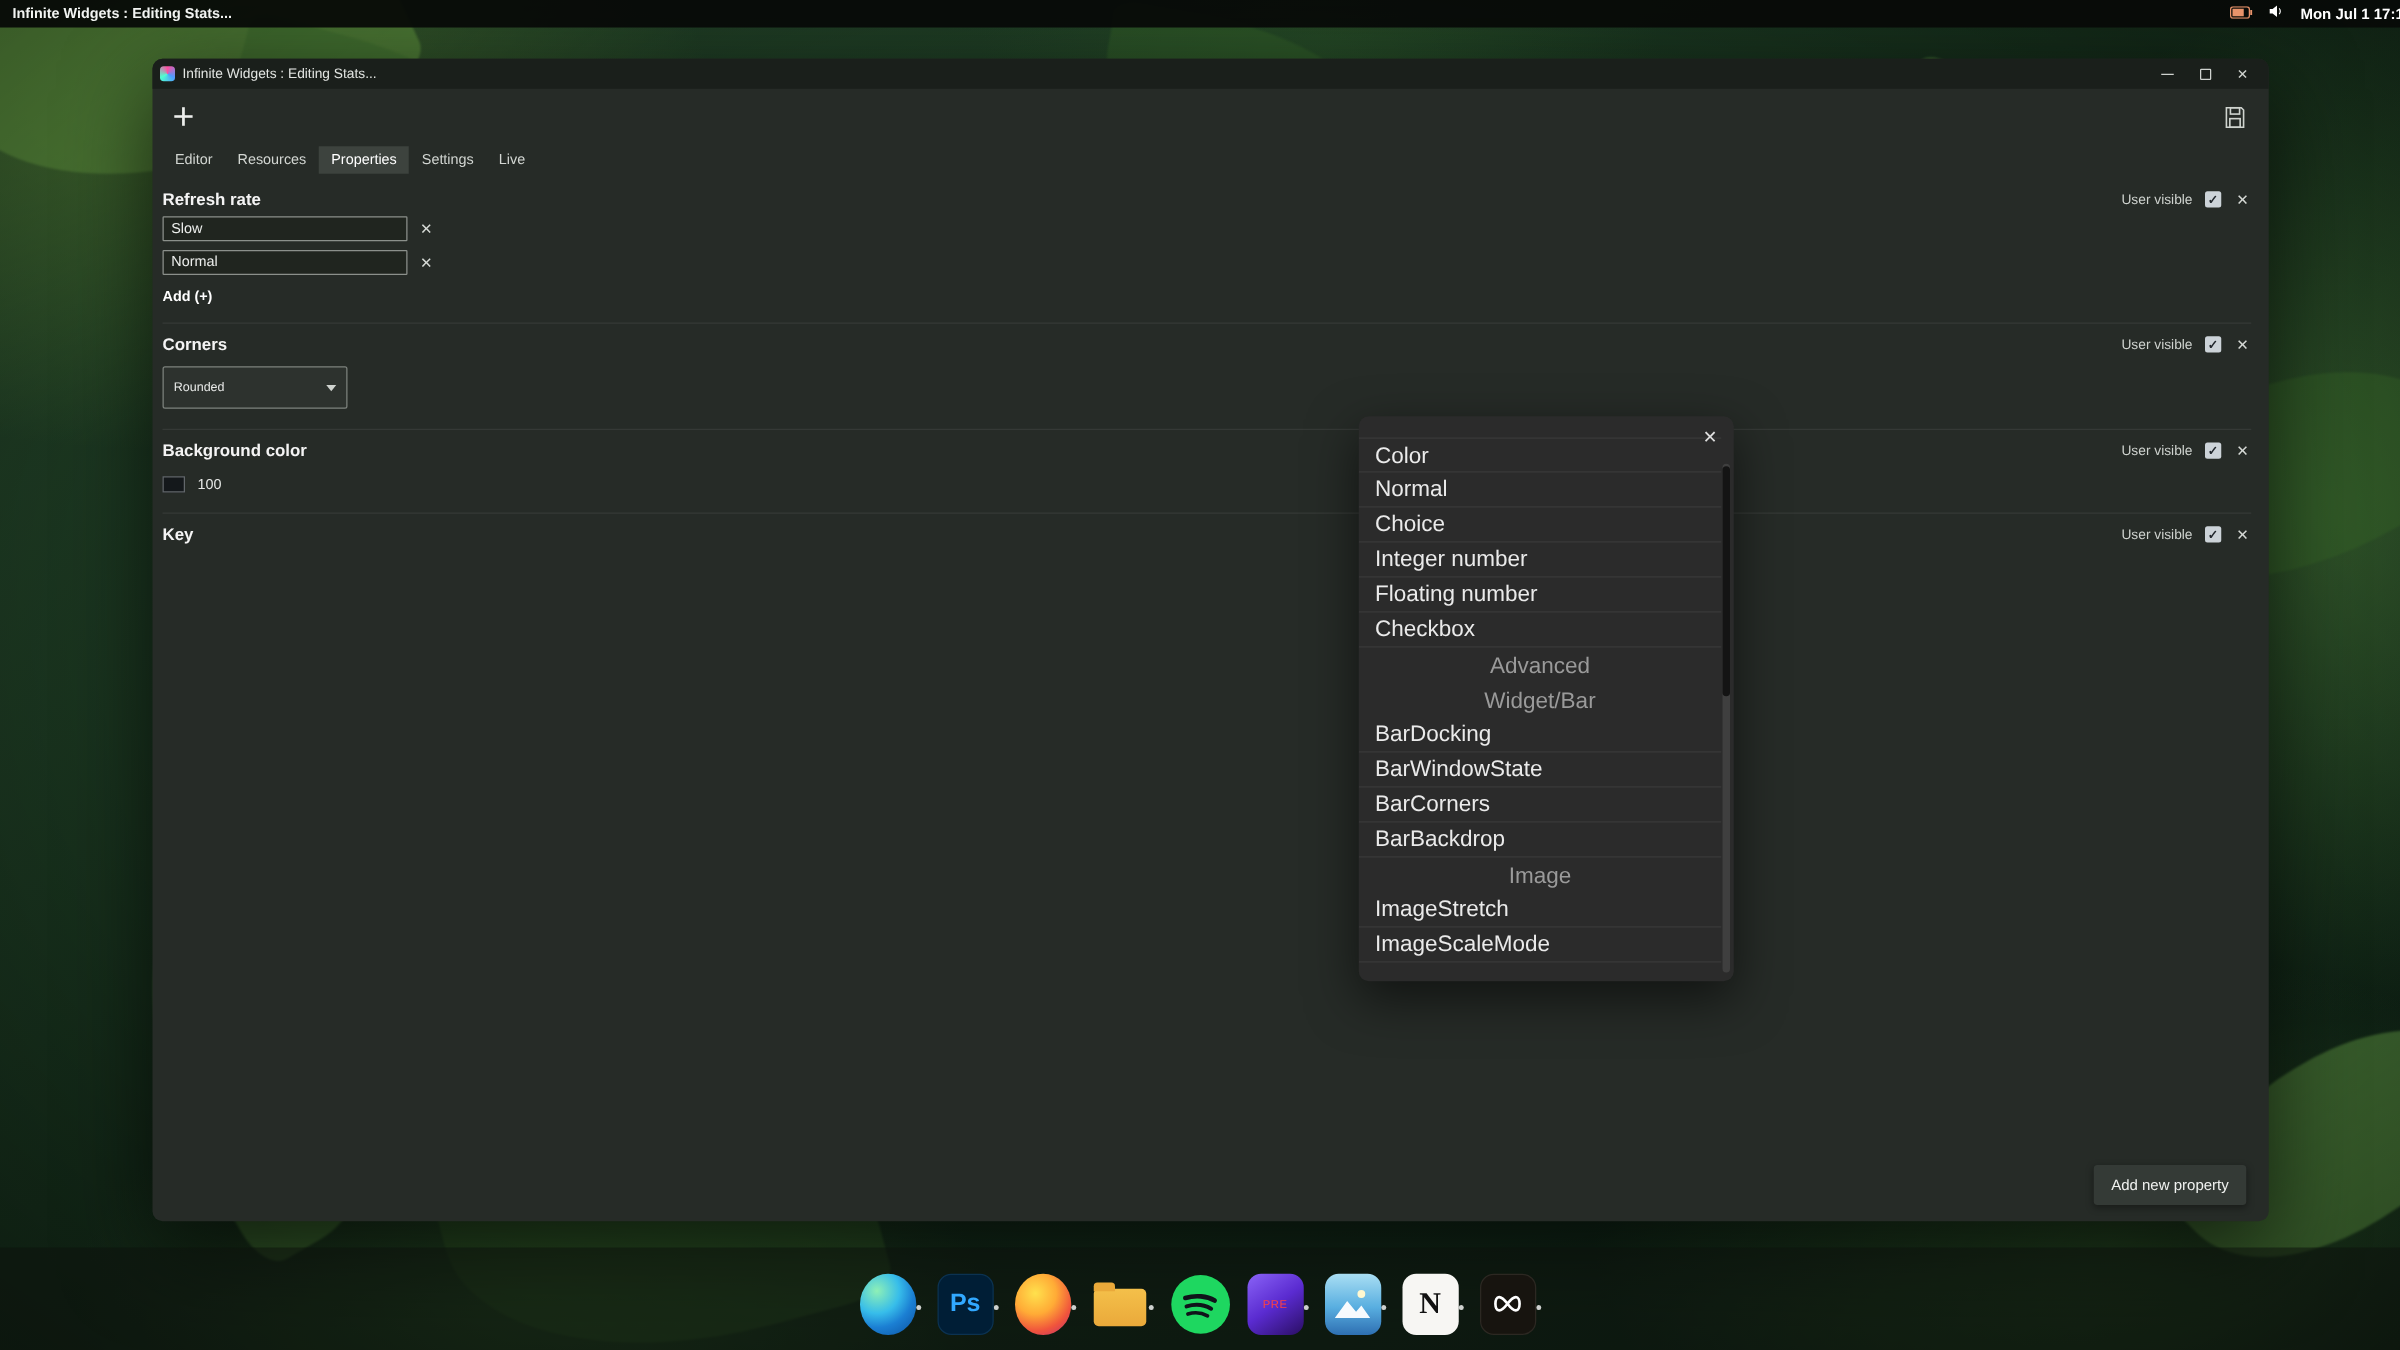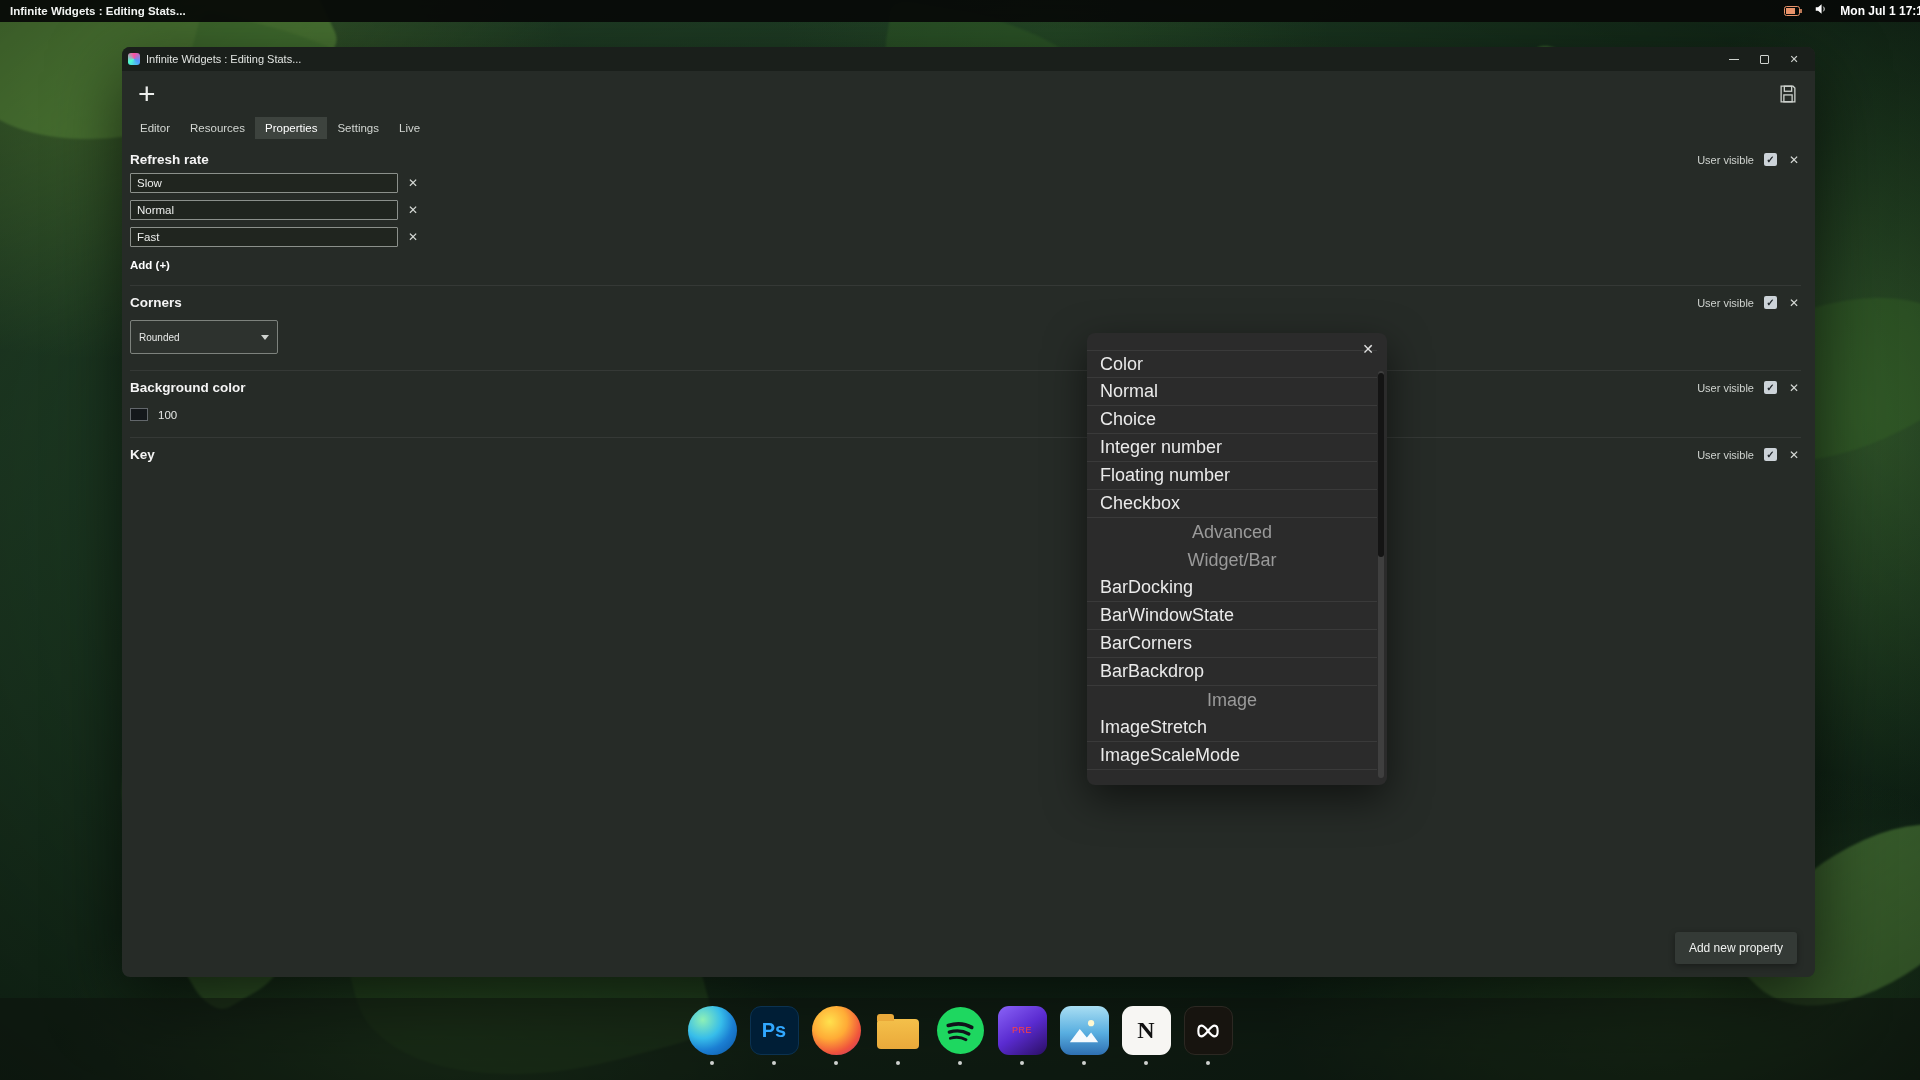--- a/index.html
+++ b/index.html
@@ -57,21 +57,21 @@
   .content{padding:4px 14px 0 8px}
   .sec-head{display:flex;align-items:center;justify-content:space-between;padding:9px 0 6px}
   .sec-title{font-size:13.5px;color:#f4f4f4;font-weight:bold}
   .sec-controls{display:flex;align-items:center;gap:10px}
   .uv-label{font-size:11px;color:#cfd3cf}
   .checkbox{width:13px;height:13px;border-radius:2px;background:#ccd3d8;display:flex;align-items:center;justify-content:center;color:#20262b;font-size:10px;font-weight:bold}
   .checkbox::before{content:"✓"}
   .xbtn{color:#d6dad6;font-size:12px;display:flex;align-items:center;justify-content:center;width:14px;height:14px}
   .xbtn::before{content:"✕"}
   .opt-row{display:flex;align-items:center;gap:8px;margin-bottom:7px}
-  .opt-input{width:268px;height:20px;background:#20251f;border:1px solid #8b908b;color:#eceeec;font-size:11.5px;padding:0 6px;font-family:inherit;border-radius:1px}
+  .opt-input{width:196px;height:20px;background:#20251f;border:1px solid #8b908b;color:#eceeec;font-size:11.5px;padding:0 6px;font-family:inherit;border-radius:1px}
   .add-link{font-size:11.5px;font-weight:bold;color:#fff;margin:5px 0 12px;display:inline-block;cursor:pointer}
   .sec.bordered{border-top:1px solid rgba(255,255,255,.07);margin-top:2px}
   .dropdown{width:148px;height:21px;background:#2d322e;border:1px solid #7d827d;display:flex;align-items:center;justify-content:space-between;padding:16px 8px;font-size:10px;color:#e8eae8;margin:4px 0 16px;border-radius:2px}
   .chev{width:0;height:0;border-left:4px solid transparent;border-right:4px solid transparent;border-top:5px solid #cfd3cf}
   .color-row{display:flex;align-items:center;gap:10px;margin:7px 0 16px}
   .swatch{width:18px;height:13px;background:#14181b;border:1px solid #62676b}
   .opacity{font-size:11.5px;color:#e6e8e6}
   .key-input{display:block;width:100%;height:19px;background:#22271f;border:1px solid #a7a2c0;color:#dcdcdc;font-size:9.5px;padding:0 6px;margin-top:6px;font-family:inherit}
   .add-prop{position:absolute;right:18px;bottom:13px;background:#343a36;border:none;color:#f0f2f0;font-size:12px;padding:9px 14px;border-radius:3px;font-family:inherit;box-shadow:0 2px 6px rgba(0,0,0,.35)}
 
@@ -83,21 +83,21 @@
   .p-row{height:28px;display:flex;align-items:center;padding-left:13px;font-size:18px}
   .p-item{color:#eaeaea;border-bottom:1px solid #3a3a3a}
   .p-item.first{border-top:1px solid #3a3a3a}
   .p-head{color:#9a9a9a;justify-content:center;padding-left:0}
   .popup-scroll{position:absolute;right:3px;top:38px;bottom:7px;width:6px;background:#3f3f3f;border-radius:3px}
   .popup-scroll .thumb{position:absolute;top:2px;left:0;width:6px;height:184px;background:#141414;border-radius:3px}
 
   
   .dock{position:absolute;left:0;right:0;bottom:0;height:82px;background:rgba(12,18,12,.55);z-index:40;display:flex;justify-content:center}
   .dock-inner{display:flex;gap:13px;padding-top:8px}
-  .dock-app{display:flex;flex-direction:column;align-items:center;width:49px}
+  .dock-app{display:flex;flex-direction:row;align-items:center;width:49px}
   .app{width:49px;height:49px;border-radius:11px;display:flex;align-items:center;justify-content:center;position:relative}
   .dot{width:4px;height:4px;border-radius:50%;background:rgba(255,255,255,.8);margin-top:6px}
   .app.edge{border-radius:50%;background:radial-gradient(circle at 30% 28%,#8ef0b6 0%,#37bdea 38%,#1b7fd3 62%,#0a4f9e 100%)}
   .app.ps{background:#001e36;border:1px solid #0b3251}
   .app.ps b{color:#31a8ff;font-size:20px;font-weight:bold}
   .app.firefox{border-radius:50%;background:radial-gradient(circle at 36% 32%,#ffe14d 0%,#ffab36 38%,#f0543c 68%,#b52a78 100%)}
   .app.files{background:transparent}
   .folder{width:42px;height:30px;background:linear-gradient(180deg,#f4c04a,#eaa93a);border-radius:4px;position:relative;margin-top:6px}
   .folder::before{content:"";position:absolute;top:-5px;left:0;width:17px;height:7px;background:#eaa93a;border-radius:3px 3px 0 0}
   .app.spotify{border-radius:50%}
@@ -192,24 +192,20 @@
           </div>
         </div>
         <div class="opt-row">
           <input class="opt-input" value="Slow" style="">
           <span class="xbtn"></span>
         </div>
         <div class="opt-row">
           <input class="opt-input" value="Normal" style="">
           <span class="xbtn"></span>
         </div>
-        <div class="opt-row">
-          <input class="opt-input" value="Fast" style="">
-          <span class="xbtn"></span>
-        </div>
         <span class="add-link">Add (+)</span>
       </section>
 
       <section class="sec bordered">
         <div class="sec-head">
           <h3 class="sec-title">Corners</h3>
           <div class="sec-controls">
             <span class="uv-label">User visible</span>
             <span class="checkbox"></span>
             <span class="xbtn"></span>

